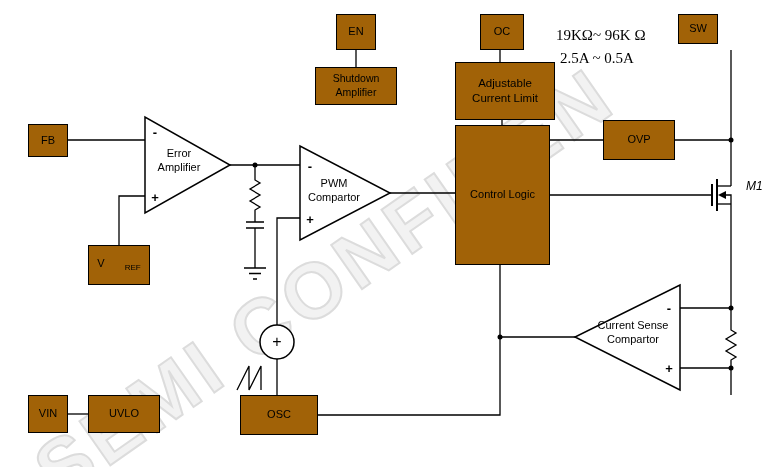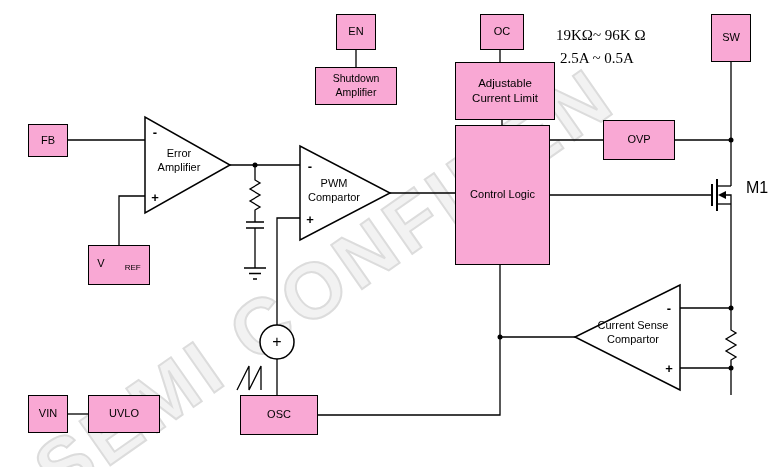--- a/index.html
+++ b/index.html
@@ -14,40 +14,40 @@
     color:rgba(0,0,0,0.05); -webkit-text-stroke:2px #dcdcdc;
     pointer-events:none;
   }
   svg.wires { position:absolute; left:0; top:0; z-index:2; }
   svg.wires path, svg.wires line { stroke:#000; stroke-width:1.3; fill:none; }
   svg.wires .tri { fill:#fff; stroke:#000; stroke-width:1.5; }
   svg.wires .thick { stroke-width:2; }
   svg.wires .dot { fill:#000; stroke:none; }
   .box {
     position:absolute; z-index:3; box-sizing:border-box;
-    background:#f9a8d4; border:1.5px solid #000;
+    background:#a16207; border:1.5px solid #000;
     display:flex; align-items:center; justify-content:center;
     text-align:center; font-size:11px; line-height:1.25;
   }
   .bl { display:block; line-height:1.3; }
   .trilabel {
     position:absolute; z-index:4; text-align:center; font-size:11px; line-height:1.2;
   }
   .sign {
     position:absolute; z-index:4; transform:translate(-50%,-50%);
     font-size:13px; font-weight:600;
   }
   .sum-sign {
     position:absolute; z-index:4; transform:translate(-50%,-50%); font-size:16px;
   }
   .annot {
     position:absolute; z-index:4; font-family:"Liberation Serif", serif;
     font-weight:normal; font-size:15px; white-space:nowrap;
   }
-  .m1label { position:absolute; z-index:4; font-size:16px; }
+  .m1label { position:absolute; z-index:4; font-size:12px;font-style:italic; }
   .sub { font-size:8px;margin-left:20px; }
 </style>
 </head>
 <body>
 
 <div class="stage">
 
   <div class="watermark">SEMI CONFIDEN</div>
 
   <svg class="wires" width="777" height="467" viewBox="0 0 777 467">
@@ -118,21 +118,21 @@
   </div>
   <div class="box" style="left:480px;top:14px;width:44px;height:36px">
     <span>OC</span>
   </div>
   <div class="box" style="left:455px;top:62px;width:100px;height:58px;font-size:11.5px">
     <div>
       <span class="bl">Adjustable</span>
       <span class="bl">Current Limit</span>
     </div>
   </div>
-  <div class="box" style="left:711px;top:14px;width:40px;height:48px">
+  <div class="box" style="left:678px;top:14px;width:40px;height:30px">
     <span>SW</span>
   </div>
   <div class="box" style="left:28px;top:124px;width:40px;height:33px">
     <span>FB</span>
   </div>
   <div class="box" style="left:88px;top:245px;width:62px;height:40px">
     <span><span>V</span><sub class="sub">REF</sub></span>
   </div>
   <div class="box" style="left:603px;top:120px;width:72px;height:40px">
     <span>OVP</span>

